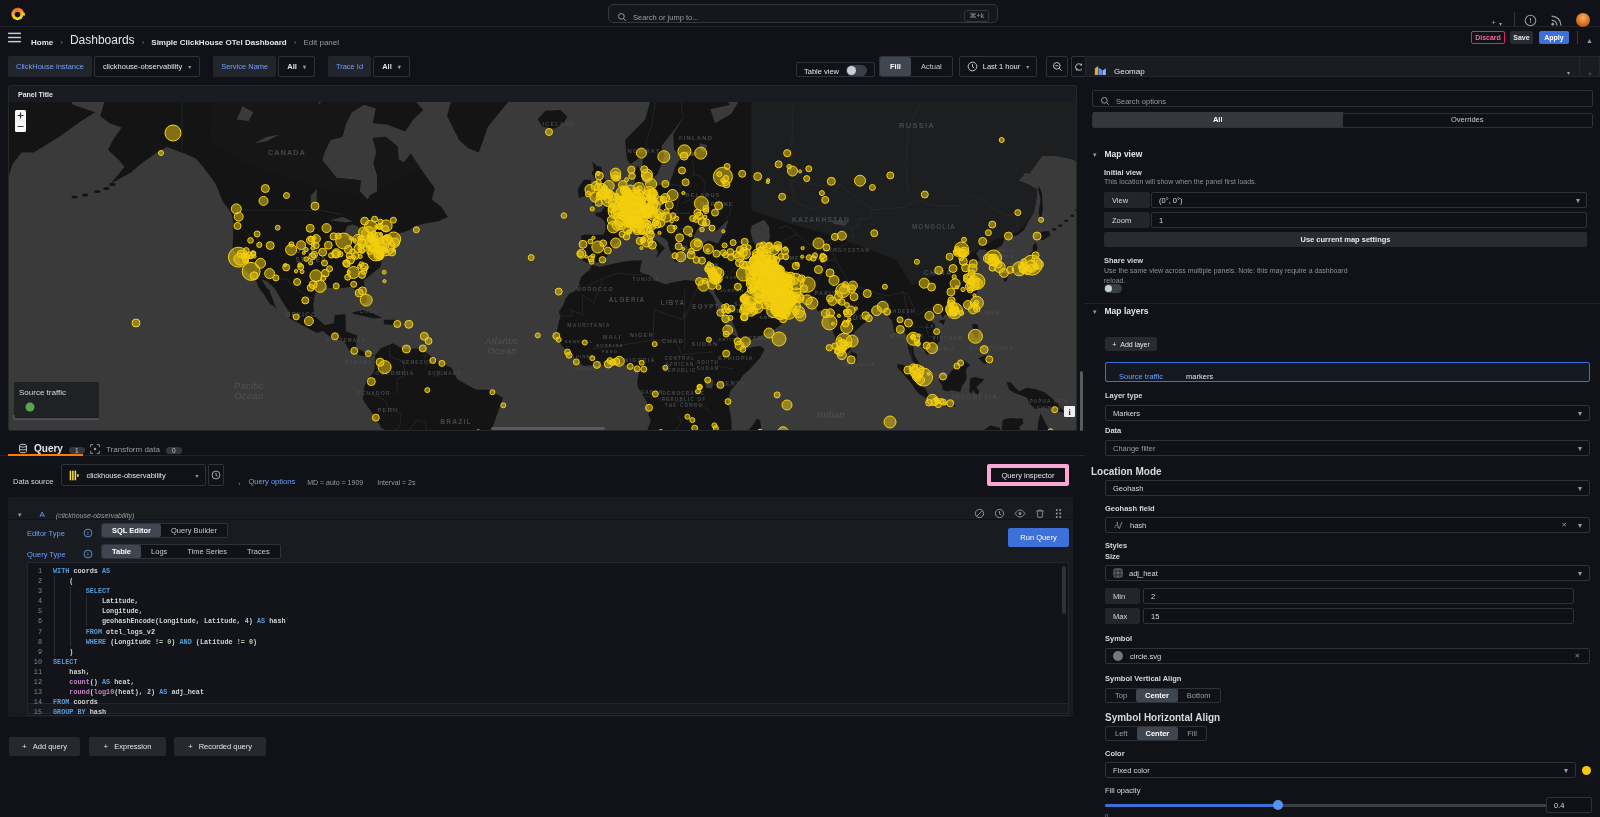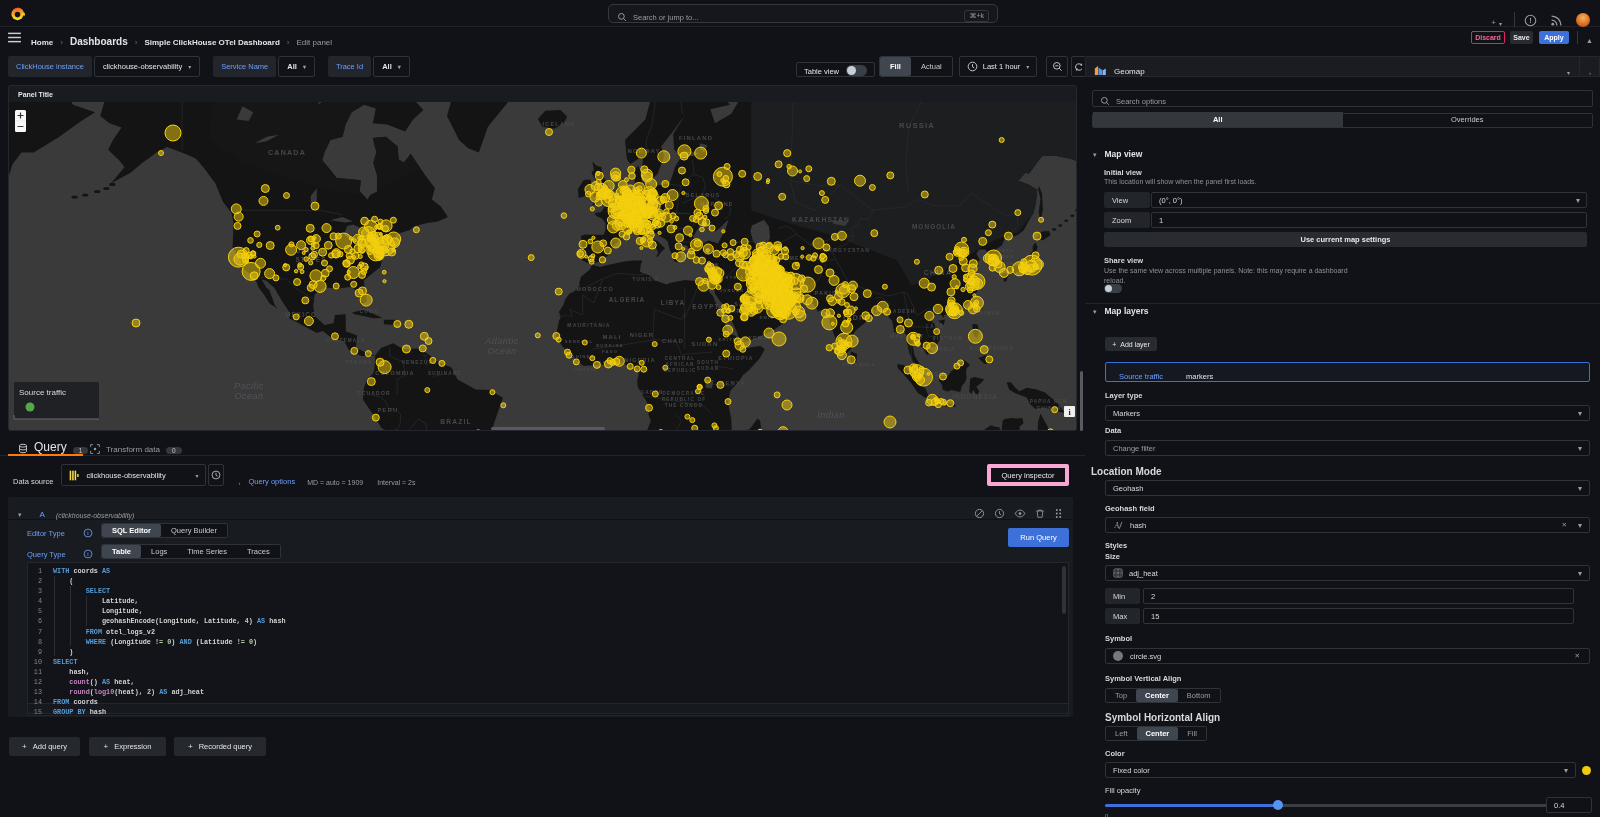--- a/index.html
+++ b/index.html
@@ -53,21 +53,21 @@
 <div class="abs row" style="left:0;top:27px;width:1600px;height:20px;background:#111217">
     <svg class="abs" style="left:8px;top:5px" width="13" height="11" viewBox="0 0 14 12">
       <g stroke="#ccccdc" stroke-width="1.6">
         <line x1="0" y1="1.5" x2="14" y2="1.5"></line>
         <line x1="0" y1="6" x2="14" y2="6"></line>
         <line x1="0" y1="10.5" x2="14" y2="10.5"></line>
       </g>
     </svg>
     <span style="margin-left:31px;font-size:8px;font-weight:bold;color:#e3e4e8">Home</span>
     <span style="color:#6e7077;font-size:8px;margin:0 7px">›</span>
-    <span style="font-size:10px;font-weight:bold;color:#e3e4e8">Dashboards</span>
+    <span style="font-size:12px;font-weight:normal;color:#e3e4e8">Dashboards</span>
     <span style="color:#6e7077;font-size:8px;margin:0 7px">›</span>
     <span style="font-size:8px;font-weight:bold;color:#e3e4e8">Simple ClickHouse OTel Dashboard</span>
     <span style="color:#6e7077;font-size:8px;margin:0 7px">›</span>
     <span style="font-size:8px;color:#9a9ba2">Edit panel</span>
   </div>
 <div class="abs row" style="left:1471px;top:30px;height:14px;z-index:50">
     <div class="btn" style="width:34px;height:13px;border:1px solid #e0226e;color:#f46595;font-weight:bold;font-size:7px;border-radius:2px">Discard</div>
     <div class="btn" style="width:23px;height:13px;background:#282b31;color:#e8e8ea;font-weight:bold;font-size:7px;margin-left:5px">Save</div>
     <div class="btn" style="width:30px;height:13px;background:#3d71d9;color:#fff;font-weight:bold;font-size:7px;margin-left:6px">Apply</div>
     <div style="width:1px;height:13px;background:#33373e;margin:0 8px"></div>
@@ -1396,21 +1396,21 @@
     <div class="abs" style="left:482px;top:341px;width:114px;height:3px;border-radius:2px;background:#585a5e"></div>
   </div>
 <div class="abs" style="left:1080px;top:371px;width:3px;height:60px;background:#585a5e;border-radius:2px"></div>
 <div class="abs" style="left:0;top:437px;width:1085px;height:19px;border-bottom:1px solid #22252b">
     <div class="abs row" style="left:18px;top:0;height:17px">
       <svg width="10" height="11" viewBox="0 0 16 16" style="margin-right:6px">
         <ellipse cx="8" cy="3.5" rx="5.5" ry="2.3" fill="none" stroke="#d8d9da" stroke-width="1.4"></ellipse>
         <path d="M2.5 3.5 V12.5 a5.5 2.3 0 0 0 11 0 V3.5" fill="none" stroke="#d8d9da" stroke-width="1.4"></path>
         <path d="M2.5 8 a5.5 2.3 0 0 0 11 0" fill="none" stroke="#d8d9da" stroke-width="1.4"></path>
       </svg>
-      <span style="font-size:12px;font-weight:400;color:#e3e4e8">Query</span>
+      <span style="font-size:10px;font-weight:700;color:#e3e4e8">Query</span>
       <span style="margin-left:6px;background:#34373c;border-radius:8px;font-size:6.5px;color:#c7c8cc;padding:0px 6px">1</span>
     </div>
     <div class="abs" style="left:8px;top:17px;width:75px;height:2px;background:#ff780a"></div>
     <div class="abs row" style="left:90px;top:0;height:17px;color:#9a9ba2">
       <svg width="10" height="10" viewBox="0 0 16 16" style="margin-right:6px">
         <g fill="none" stroke="#9a9ba2" stroke-width="1.4">
           <path d="M1 5 V1 H5"></path>
           <path d="M11 1 H15 V5"></path>
           <path d="M15 11 V15 H11"></path>
           <path d="M5 15 H1 V11"></path>

